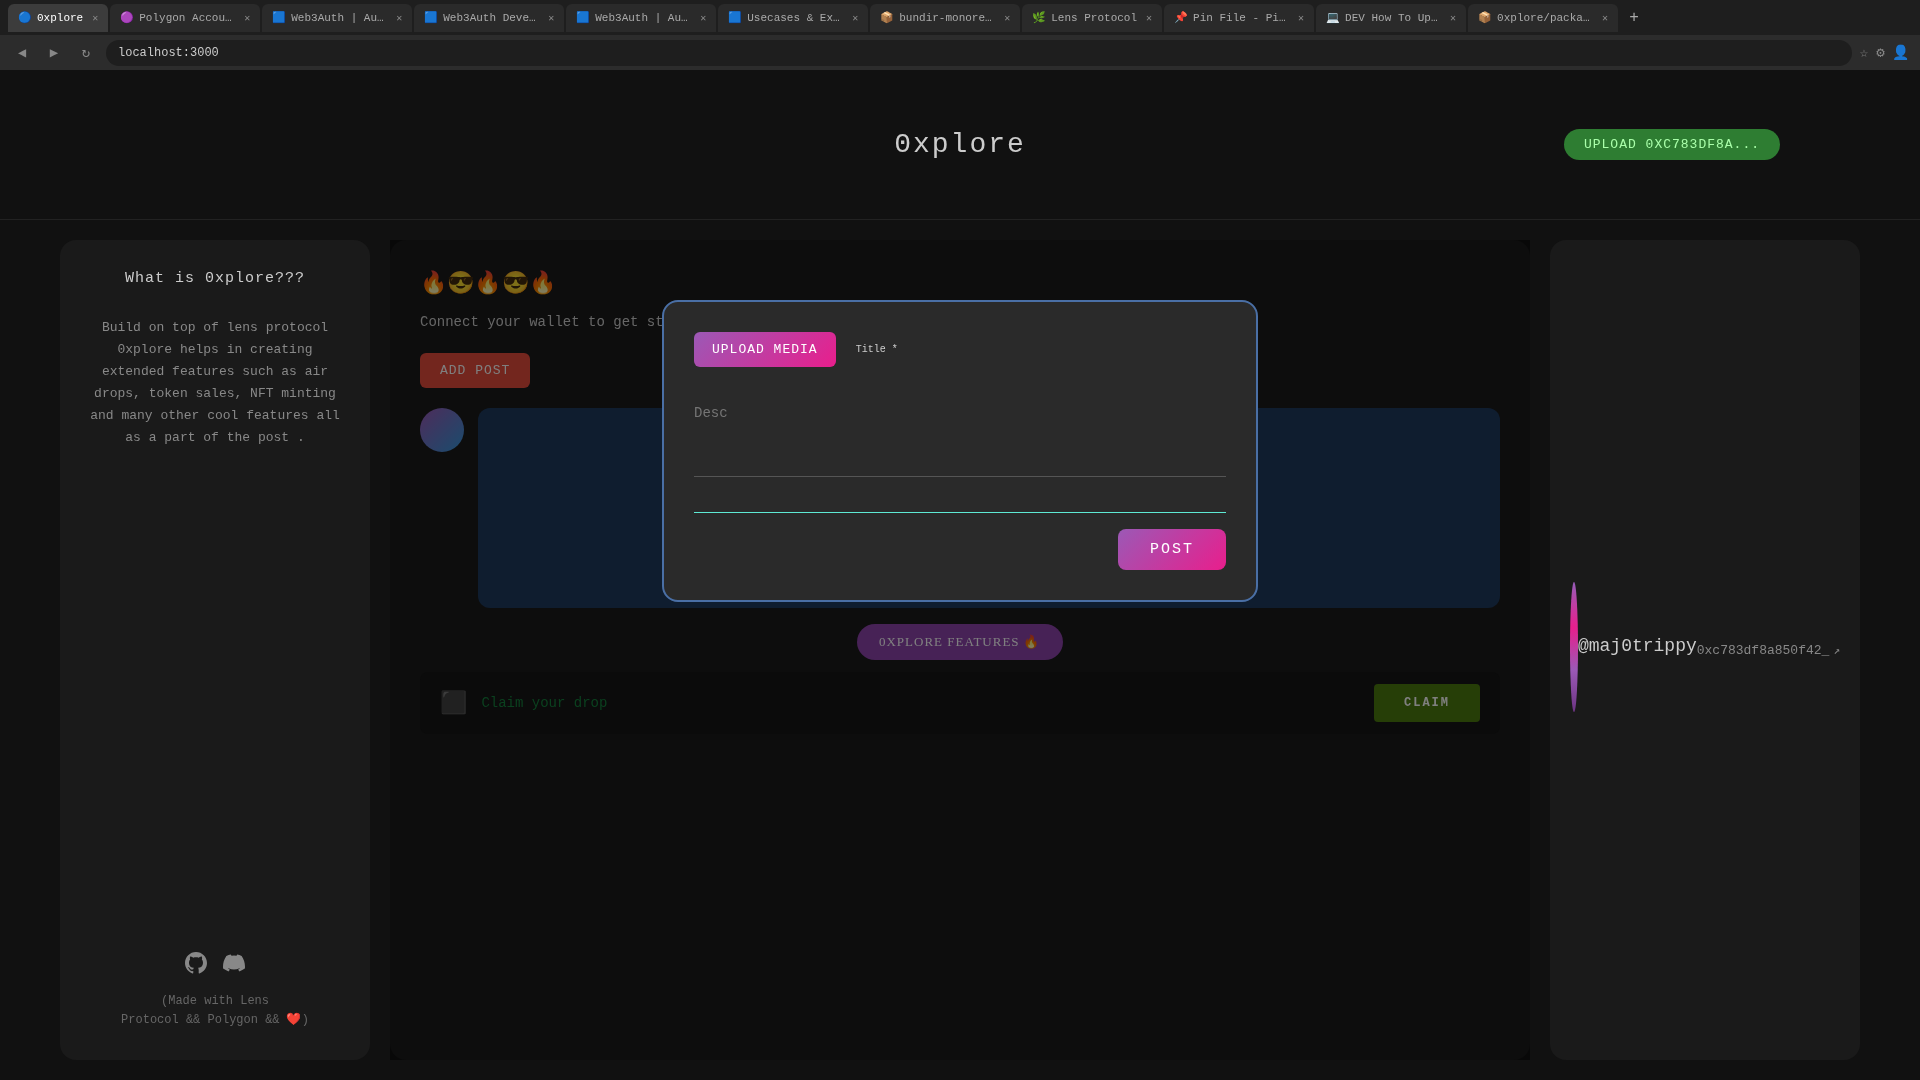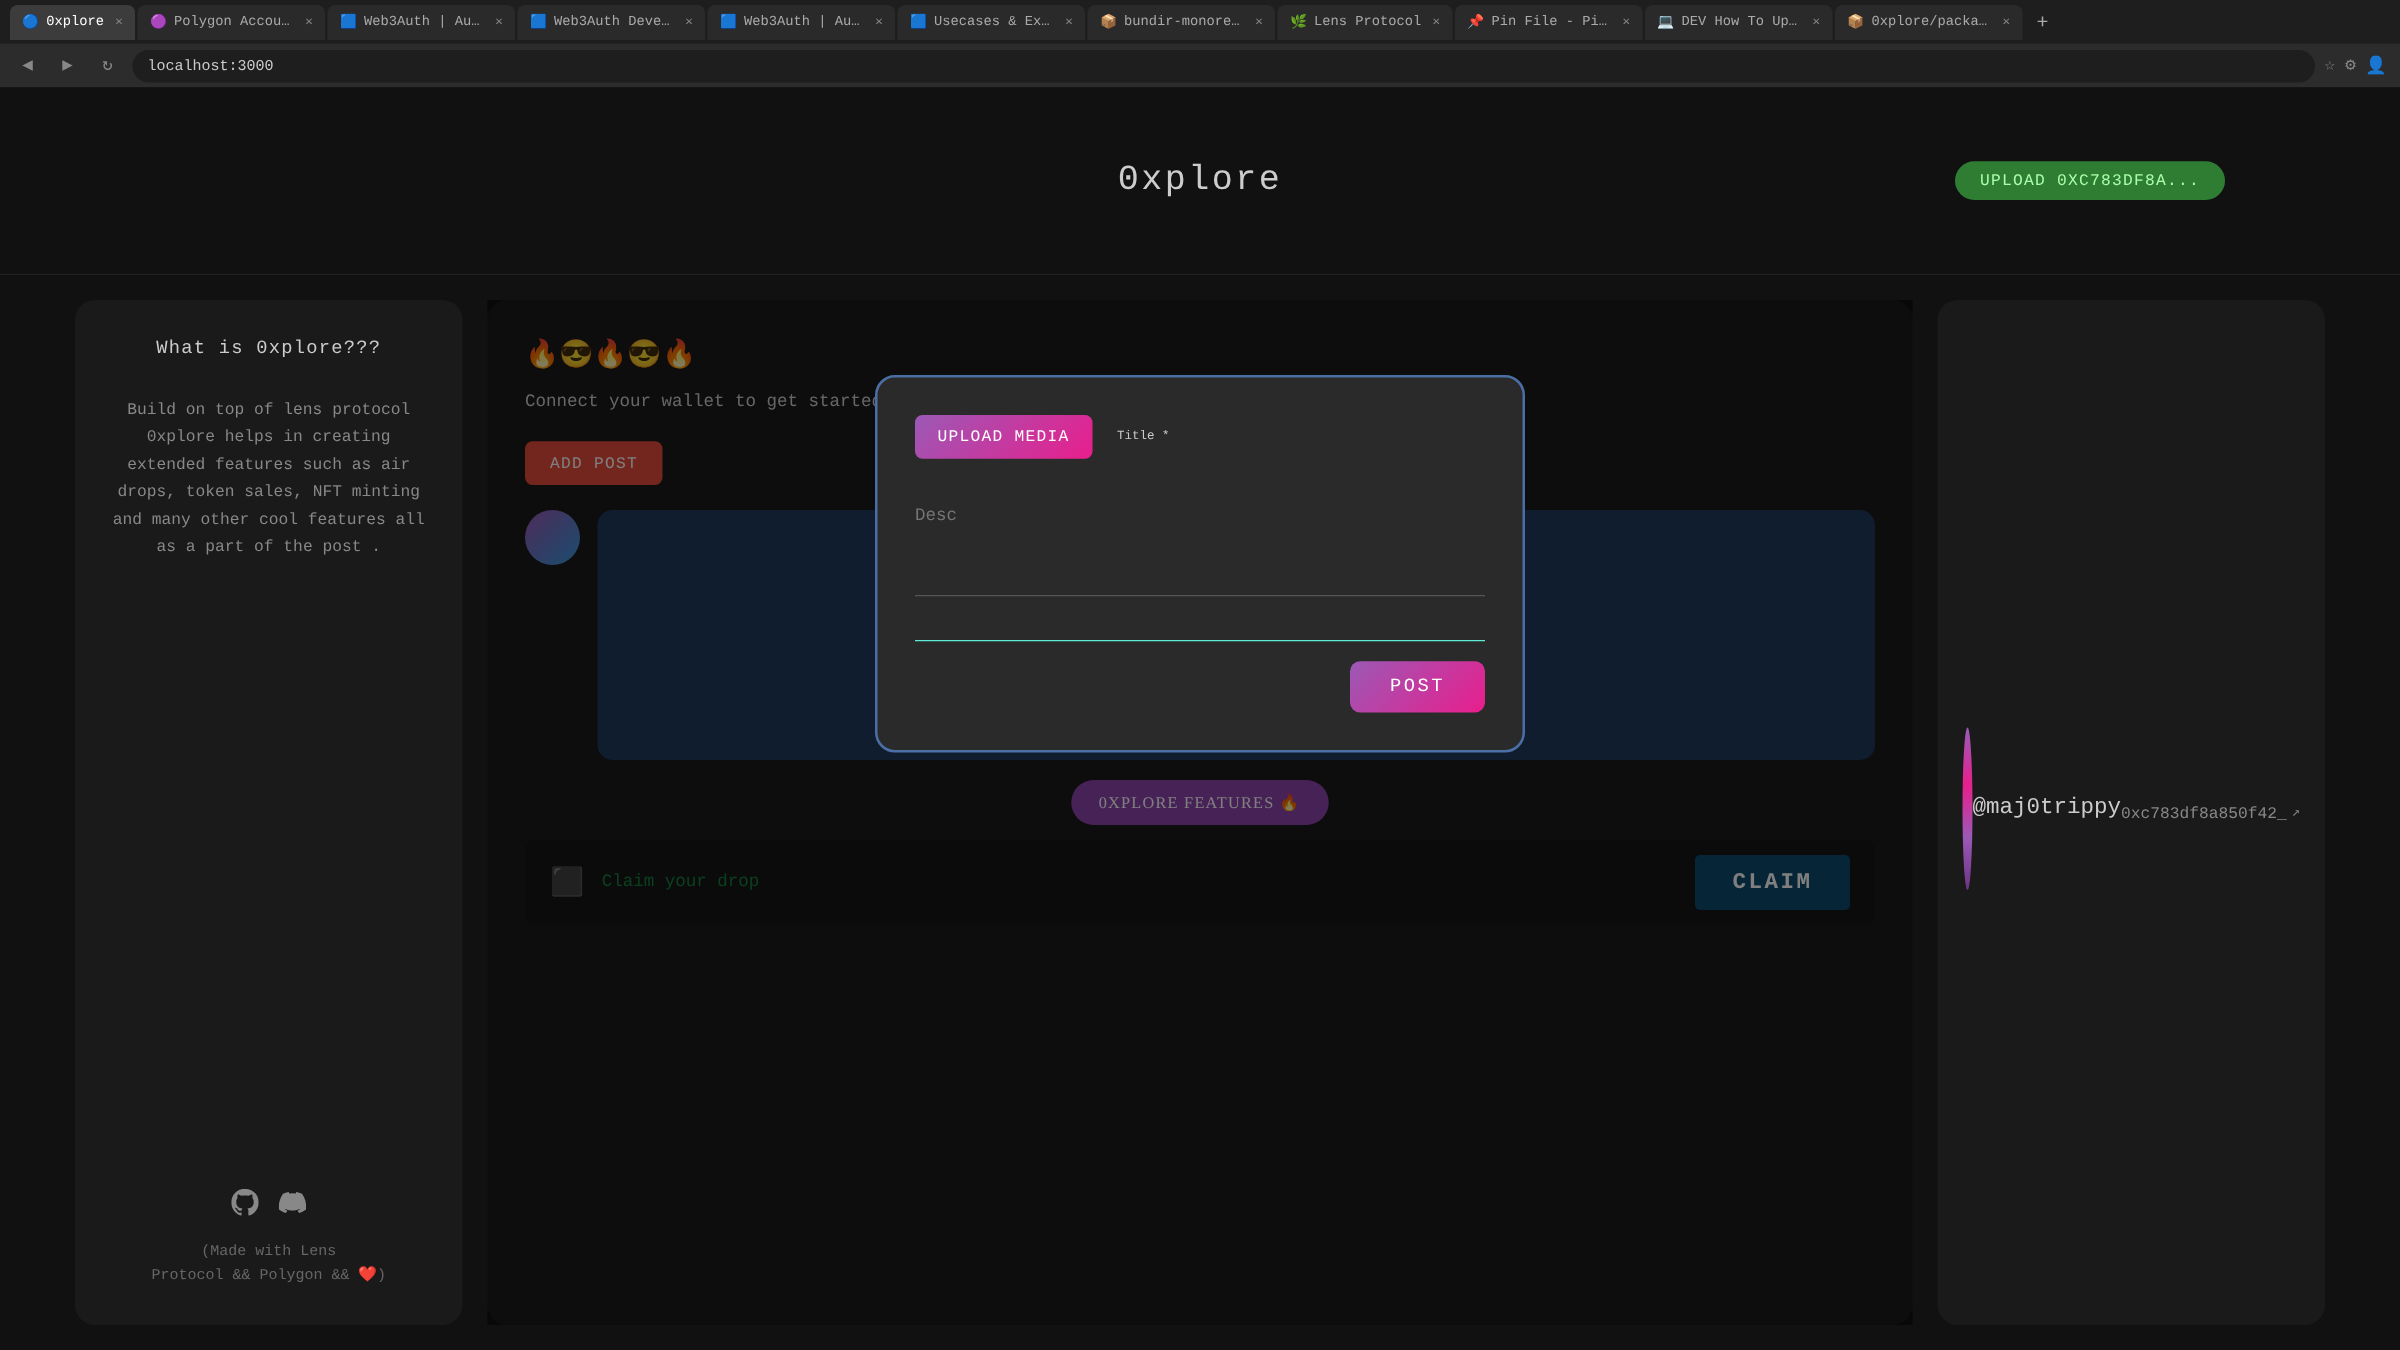--- a/index.html
+++ b/index.html
@@ -279,26 +279,26 @@
       font-size: 13px;
       font-family: Liberation Serif, serif;
       cursor: pointer;
       letter-spacing: 1px;
       align-self: center;
       margin: 0 auto;
       display: block;
     }
 
     .claim-btn {
-      background: #0c4a6e;
+      background: #4d7c0f;
       color: white;
       border: none;
       border-radius: 4px;
       padding: 12px 30px;
-      font-size: 18px;
+      font-size: 12px;
       font-family: 'Courier New', monospace;
       cursor: pointer;
       letter-spacing: 2px;
       font-weight: bold;
     }
 
     
     .right-sidebar {
       width: 310px;
       min-width: 310px;
@@ -352,21 +352,21 @@
       align-items: flex-start;
       justify-content: center;
       padding-top: 60px;
       z-index: 100;
     }
 
     .modal {
       background: #2a2a2a;
       border: 2px solid #4a6fa5;
       border-radius: 16px;
-      width: 520px;
+      width: 596px;
       padding: 30px;
       position: relative;
     }
 
     .modal-top {
       display: flex;
       align-items: center;
       gap: 20px;
       margin-bottom: 20px;
     }

